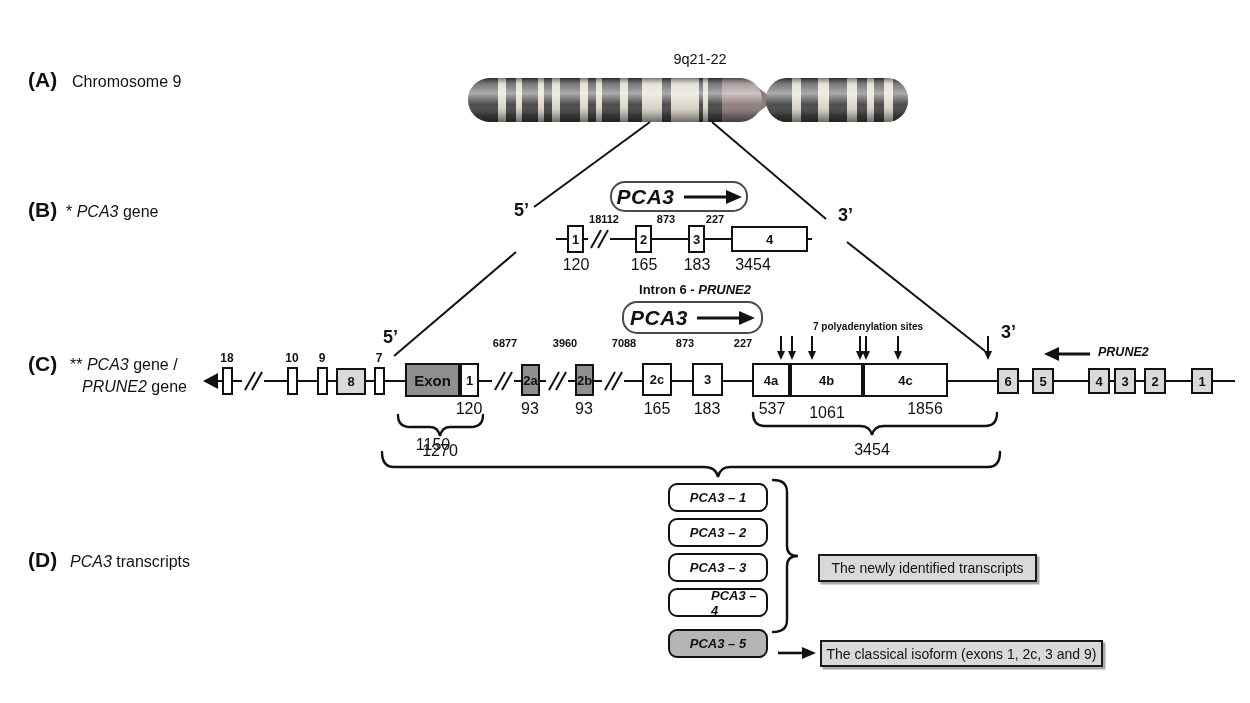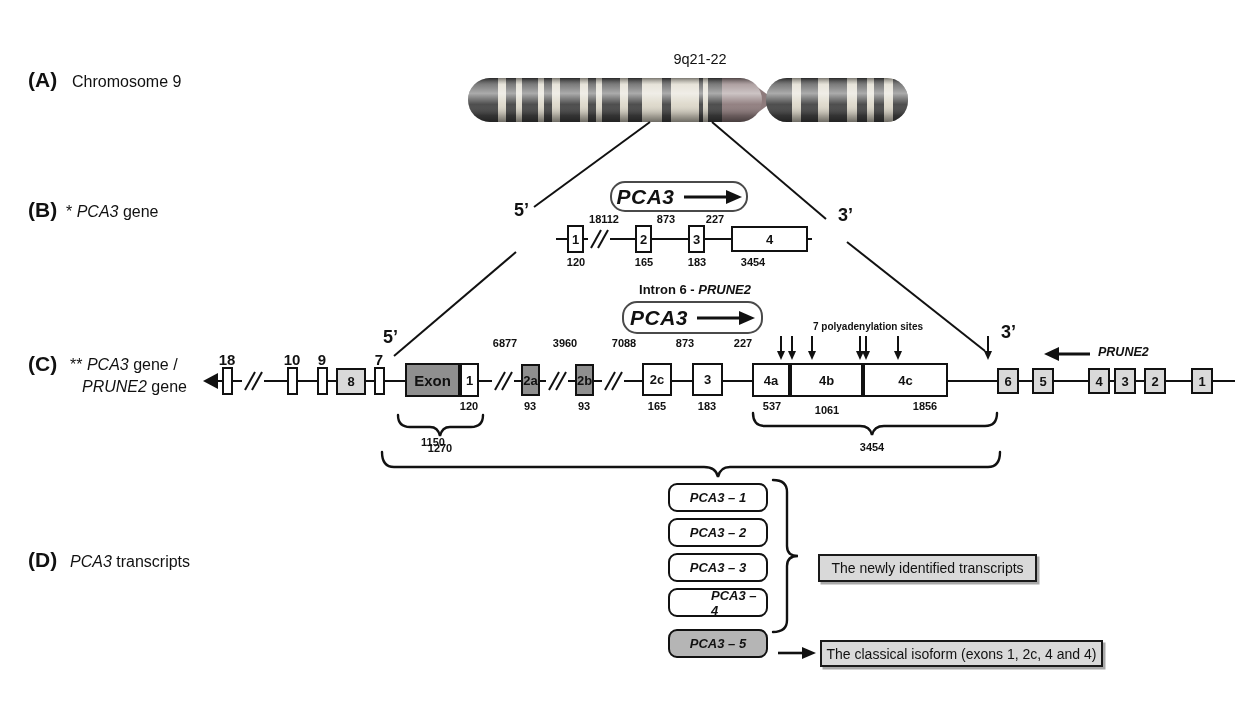--- a/index.html
+++ b/index.html
@@ -5,22 +5,22 @@
   html,body{margin:0;padding:0;background:#fff;}
   .fig{position:relative;width:1250px;height:703px;background:#fff;overflow:hidden;
        font-family:"Liberation Sans",sans-serif;color:#111;}
   .abs{position:absolute;}
   .cx{transform:translateX(-50%);}
   .i{font-style:italic;}
   .panel-label{position:absolute;font-weight:bold;font-size:21px;}
   .panel-title{position:absolute;font-size:16px;white-space:nowrap;}
   .prime{position:absolute;font-weight:bold;font-size:18px;}
   .num-above{position:absolute;font-weight:bold;font-size:11px;white-space:nowrap;}
-  .num-below{position:absolute;font-weight:bold;font-size:11px;white-space:nowrap;}
-  .small-top{position:absolute;font-weight:bold;font-size:15px;white-space:nowrap;}
+  .num-below{position:absolute;font-weight:normal;font-size:16px;white-space:nowrap;}
+  .small-top{position:absolute;font-weight:bold;font-size:12px;white-space:nowrap;}
   .exon-box{position:absolute;box-sizing:border-box;border:2px solid #111;background:#fff;
             display:flex;align-items:center;justify-content:center;font-weight:bold;font-size:13px;}
   .dark{background:var(--dark-box,#8f8f8f);}
   .light{background:var(--light-box,#d9d9d9);}
   .pca3-box{position:absolute;box-sizing:border-box;border:2px solid #4a4a4a;border-radius:15px;
             background:#fff;display:flex;align-items:center;justify-content:center;gap:9px;}
   .pca3-word{font-weight:bold;font-style:italic;font-size:21px;letter-spacing:.5px;}
   .caption{position:absolute;font-weight:bold;font-size:13px;white-space:nowrap;}
   .transcript{position:absolute;left:668px;width:100px;height:29px;box-sizing:border-box;
               border:2px solid #111;border-radius:9px;background:#fff;display:flex;align-items:center;
@@ -269,15 +269,15 @@
   <div class="panel-label" style="left:28px;top:548px;">(D)</div>
   <div class="panel-title" style="left:70px;top:553px;"><span class="i">PCA3</span><span> transcripts</span></div>
 
   <div class="transcript" style="top:483px;">PCA3 – 1</div>
   <div class="transcript" style="top:518px;">PCA3 – 2</div>
   <div class="transcript" style="top:553px;">PCA3 – 3</div>
   <div class="transcript" style="top:588px;padding-left:41px;">PCA3 – 4</div>
   <div class="transcript t5" style="top:629px;">PCA3 – 5</div>
 
   <div class="label-box" style="left:818px;top:540px;width:219px;height:28px;margin-top:14px;">The newly identified transcripts</div>
-  <div class="label-box" style="left:820px;top:640px;width:283px;height:27px;">The classical isoform (exons 1, 2c, 4 and 4)</div>
+  <div class="label-box" style="left:820px;top:640px;width:283px;height:27px;">The classical isoform (exons 1, 2c, 3 and 9)</div>
 
 </div>
 
 </body></html>

